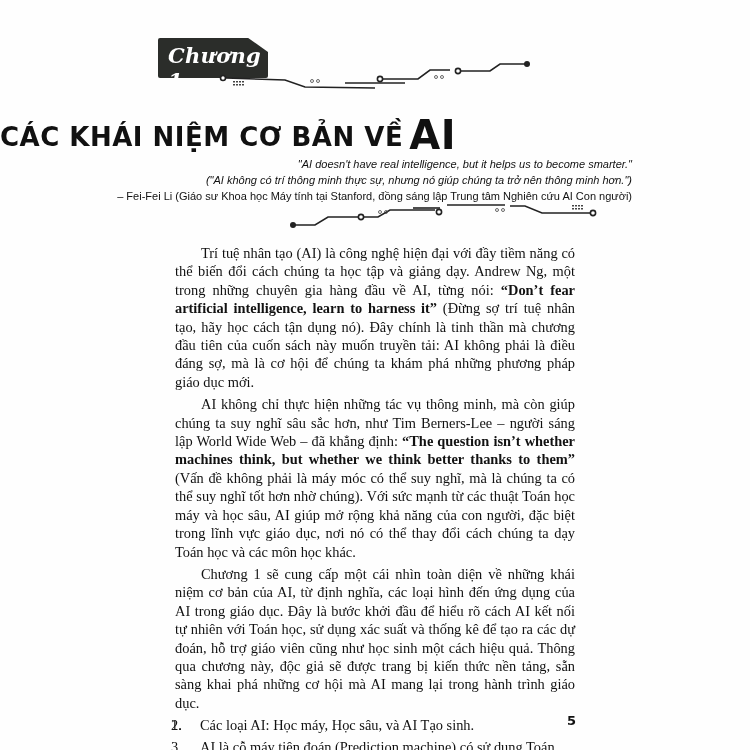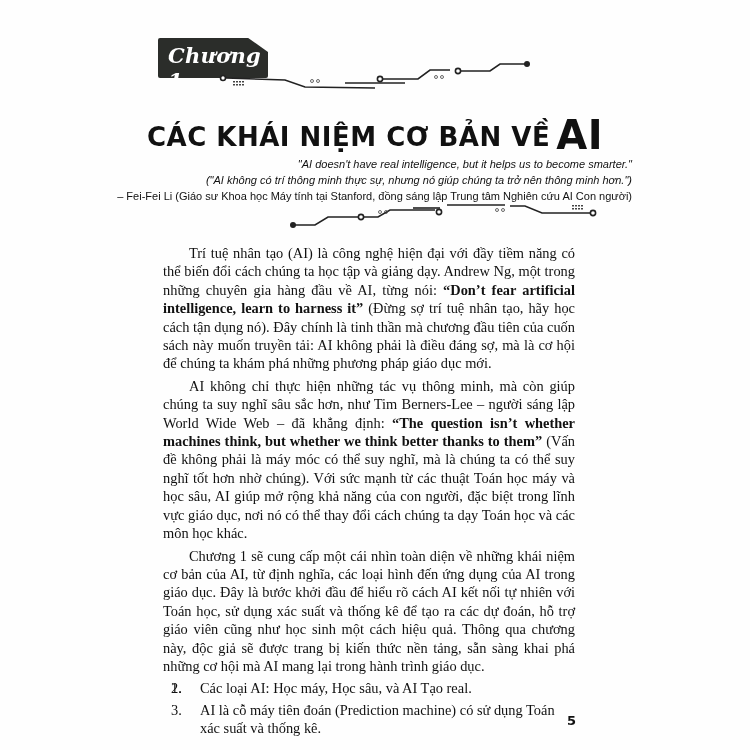--- a/index.html
+++ b/index.html
@@ -11,37 +11,37 @@
     clip-path: polygon(0 0, 82% 0, 100% 35%, 100% 100%, 0 100%);
     border-radius:2px;
   }
   .chapter-box span {
     position:absolute; left:10px; top:5px;
     font-family:"DejaVu Serif", serif; font-style:italic; font-weight:bold;
     font-size:21px; letter-spacing:0.3px;
   }
   .circuit { position:absolute; left:0; top:0; }
   .title {
-    position:absolute; left:0; width:750px; top:112px; text-align:center;
+    position:absolute; left:0; width:750px; top:112px; 
     font-family:"DejaVu Sans", sans-serif; font-weight:bold; font-size:26px; color:#111;
     letter-spacing:0.5px;
   }
   .title .ai { font-size:40px; margin-left:6px; vertical-align:-3px; }
   .quote-block { position:absolute; right:118px; top:156px; text-align:right;
     font-family:"Liberation Sans", sans-serif; color:#111; }
   .quote-en { font-size:11px; font-style:italic; line-height:16px; }
   .quote-vi { font-size:11px; font-style:italic; line-height:16px; }
   .quote-author { font-size:11px; line-height:16px; }
   .quote-author b { font-weight:normal; }
   .body-text {
     position:absolute; left:163px; top:244px; width:412px;
     font-family:"Liberation Serif", serif; font-size:14.4px; line-height:18.4px; color:#111;
     text-align:justify;
   }
-  .body-text p { margin:0 0 4px 0; text-indent:26px; }
+  .body-text p { margin:0 0 4px 12px; text-indent:26px; }
   .body-text p b { font-weight:bold; }
   .list { margin:0; padding:0; list-style:none; }
   .list li { position:relative; padding-left:37px; margin-bottom:3px; text-align:left; }
   .list li .num { position:absolute; left:8px; top:0; }
   .page-number {
     position:absolute; left:567px; top:713px;
     font-family:"DejaVu Sans", sans-serif; font-weight:bold; font-size:13px; color:#111;
   }
 </style>
 </head>
@@ -119,20 +119,20 @@
         <rect x="581" y="208" width="2" height="1.5"></rect>
     </g>
   </svg>
 
   <div class="body-text">
     <p><span>Trí tuệ nhân tạo (AI) là công nghệ hiện đại với đầy tiềm năng có thể biến đổi cách chúng ta học tập và giảng dạy. Andrew Ng, một trong những chuyên gia hàng đầu về AI, từng nói: </span><b>“Don’t fear artificial intelligence, learn to harness it”</b><span> (Đừng sợ trí tuệ nhân tạo, hãy học cách tận dụng nó). Đây chính là tinh thần mà chương đầu tiên của cuốn sách này muốn truyền tải: AI không phải là điều đáng sợ, mà là cơ hội để chúng ta khám phá những phương pháp giáo dục mới.</span></p>
     <p><span>AI không chỉ thực hiện những tác vụ thông minh, mà còn giúp chúng ta suy nghĩ sâu sắc hơn, như Tim Berners-Lee – người sáng lập World Wide Web – đã khẳng định: </span><b>“The question isn’t whether machines think, but whether we think better thanks to them”</b><span> (Vấn đề không phải là máy móc có thể suy nghĩ, mà là chúng ta có thể suy nghĩ tốt hơn nhờ chúng). Với sức mạnh từ các thuật Toán học máy và học sâu, AI giúp mở rộng khả năng của con người, đặc biệt trong lĩnh vực giáo dục, nơi nó có thể thay đổi cách chúng ta dạy Toán học và các môn học khác.</span></p>
     <p><span>Chương 1 sẽ cung cấp một cái nhìn toàn diện về những khái niệm cơ bản của AI, từ định nghĩa, các loại hình đến ứng dụng của AI trong giáo dục. Đây là bước khởi đầu để hiểu rõ cách AI kết nối tự nhiên với Toán học, sử dụng xác suất và thống kê để tạo ra các dự đoán, hỗ trợ giáo viên cũng như học sinh một cách hiệu quả. Thông qua chương này, độc giả sẽ được trang bị kiến thức nền tảng, sẵn sàng khai phá những cơ hội mà AI mang lại trong hành trình giáo dục.</span></p>
     <ul class="list">
       <li><span class="num">1.</span></li>
-      <li><span class="num">2.</span><span>Các loại AI: Học máy, Học sâu, và AI Tạo real.</span></li>
+      <li><span class="num">2.</span><span>Các loại AI: Học máy, Học sâu, và AI Tạo sinh.</span></li>
       <li><span class="num">3.</span><span>AI là cỗ máy tiên đoán (Prediction machine) có sử dụng Toán xác suất và thống kê.</span></li>
 
     </ul>
   </div>
 
   <div class="page-number">5</div>
 </div>
 
 </body></html>

